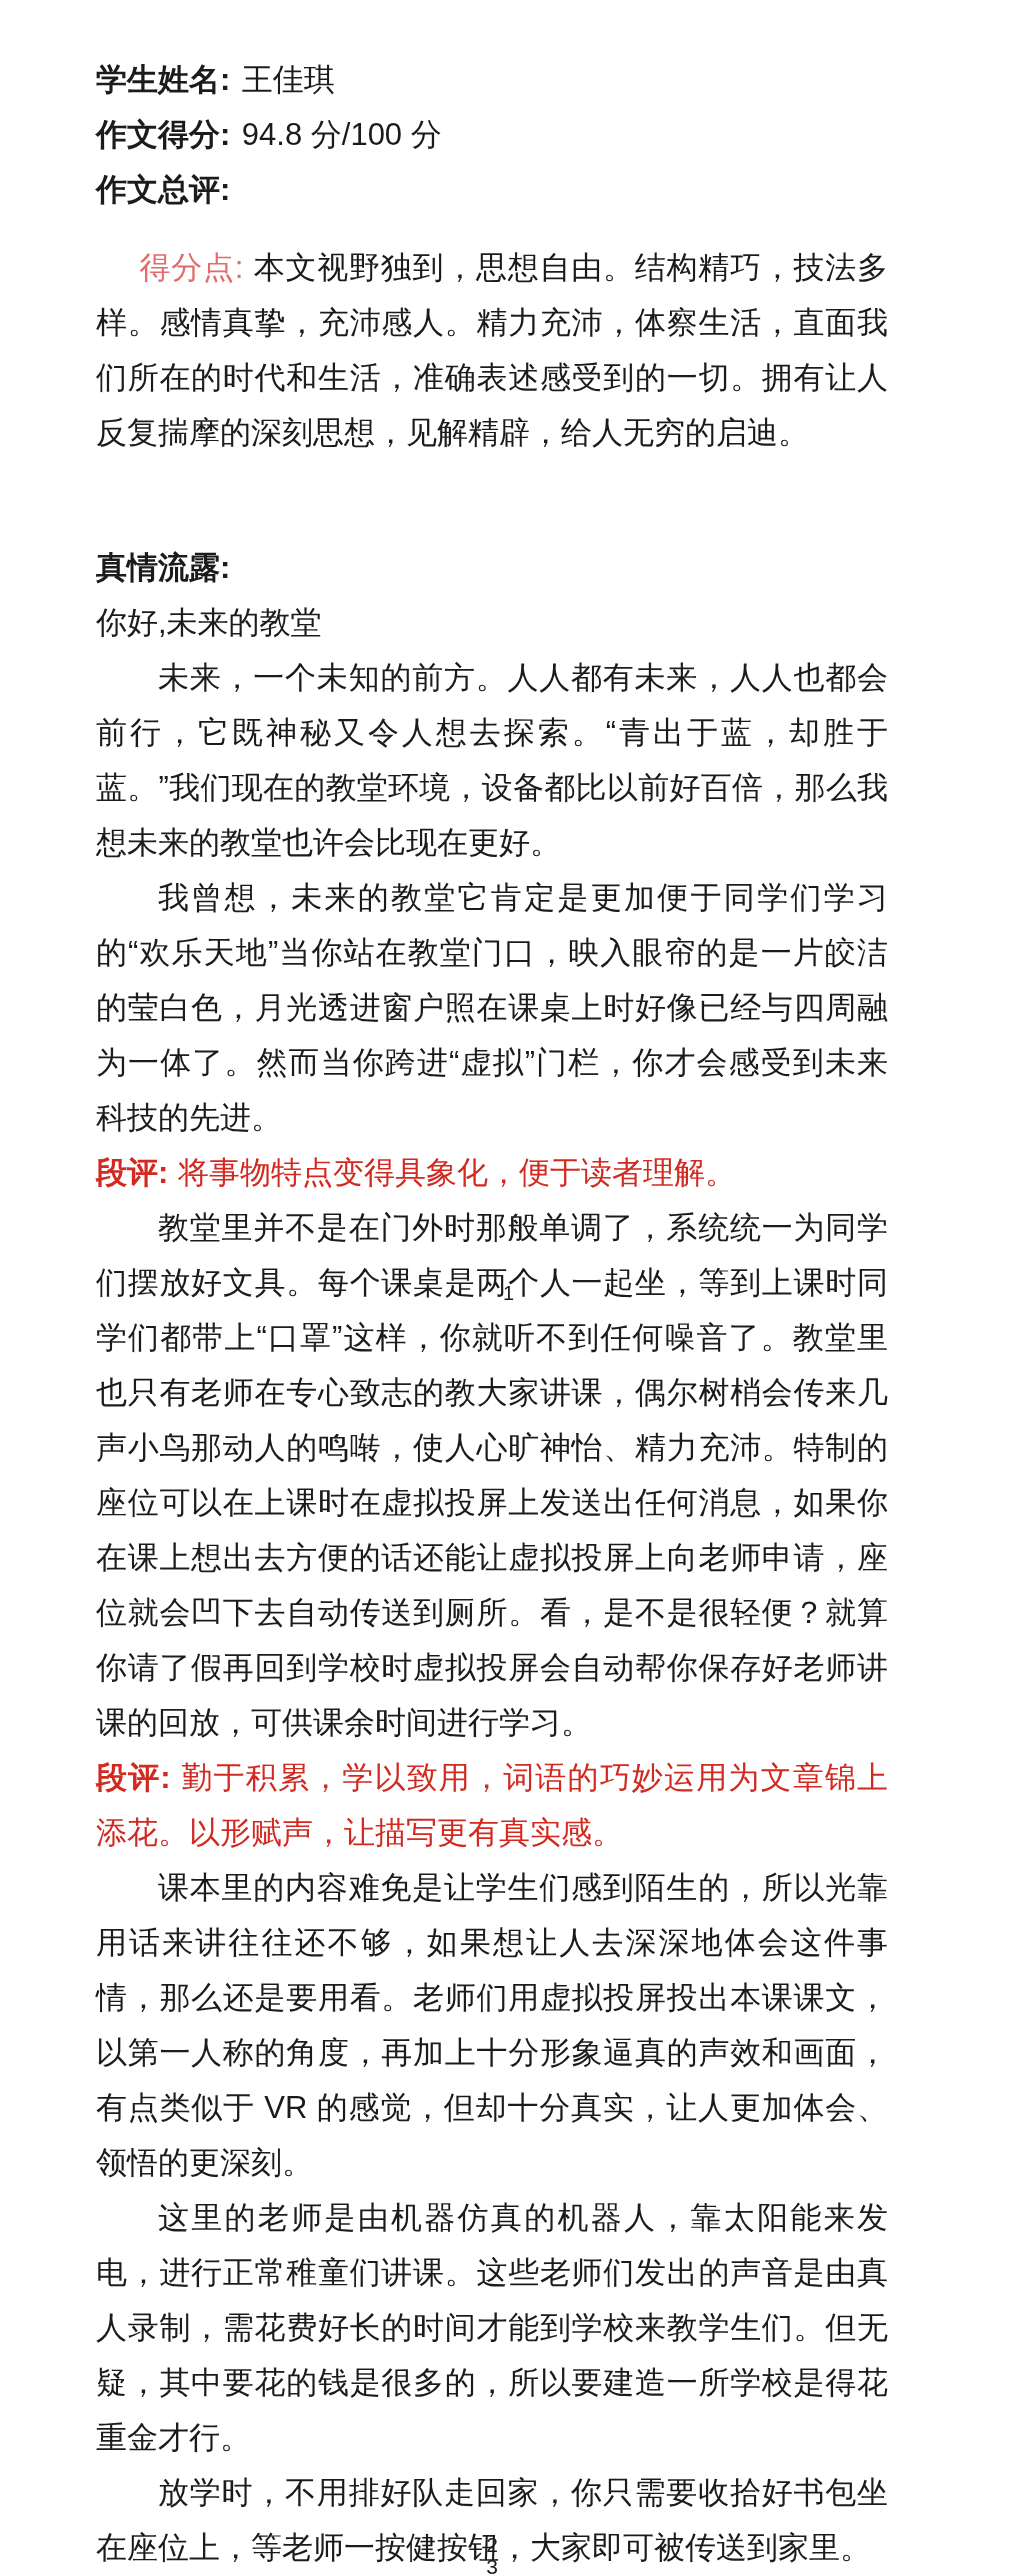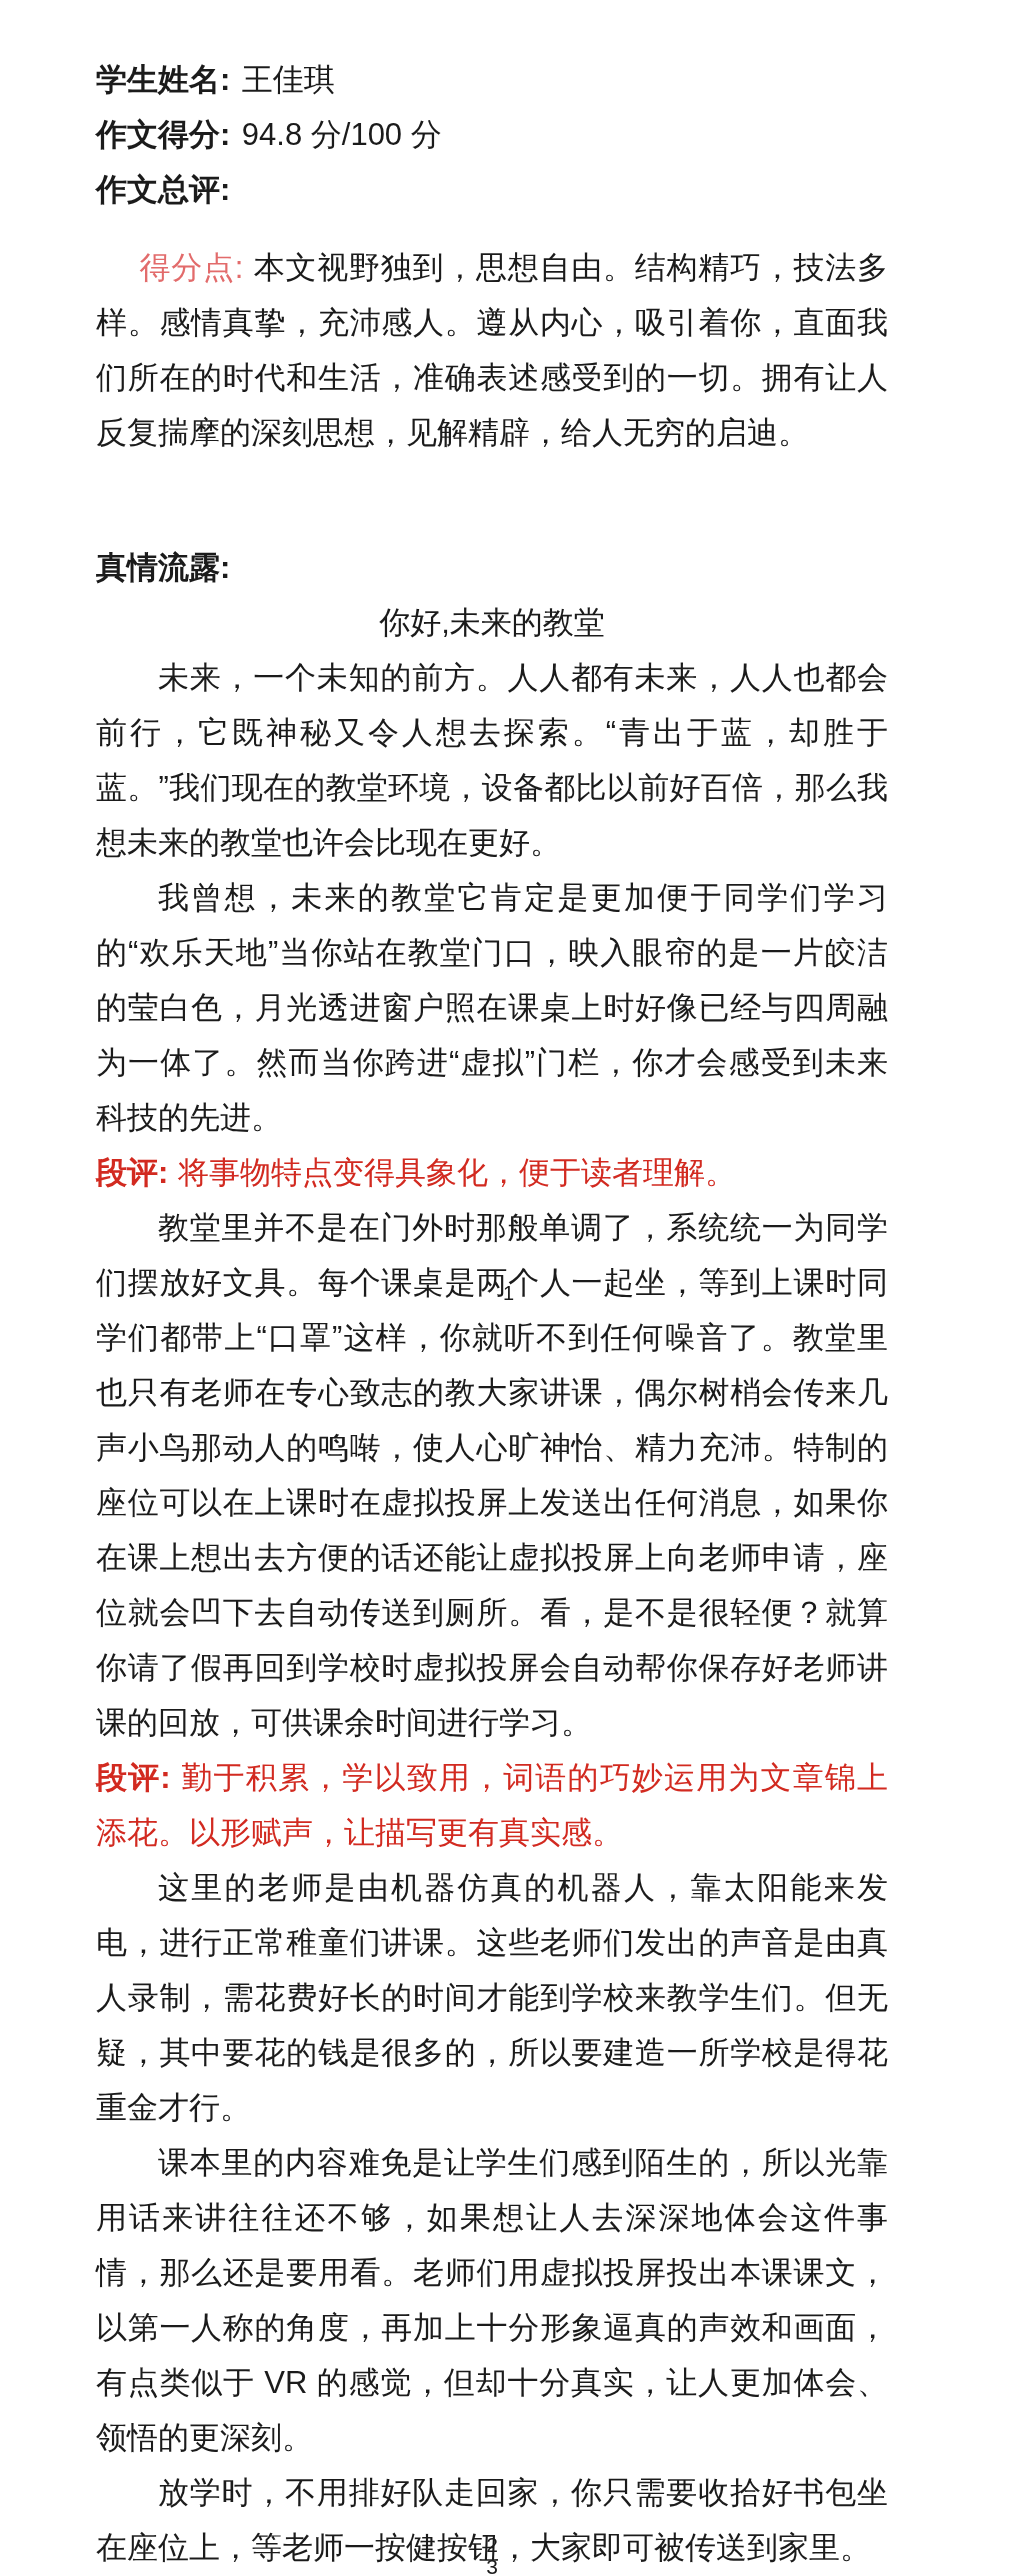--- a/index.html
+++ b/index.html
@@ -22,21 +22,21 @@
     color: var(--text-black);
     overflow: hidden;
   }
   .row { text-align: left; }
   .lbl { font-weight: bold; margin-right: 11.5px; }
   p { margin: 0; text-align: justify; }
   .overall { text-indent: 1.4em; }
   .highlight { color: var(--highlight-pink); margin-right: 9.6px; }
   .gap-sm { margin-top: 23px; }
   .gap-lg { margin-top: 80px; }
-  .essay-title { text-align: center; }
+  .essay-title { text-align: left; }
   .para { text-indent: 2em; }
   .comment { color: var(--comment-red); }
   .comment-label { font-weight: bold; color: var(--comment-red); margin-right: 9.6px; }
   .pagenum-mid {
     position: absolute; left: 503px; top: 1283px;
     font-size: 20px; line-height: 20px; color: var(--text-black);
   }
   .pagenum-footer {
     position: absolute; left: 0; right: 0; top: 2534px;
     text-align: center; font-size: 21px; line-height: 22px; color: var(--text-black);
@@ -53,37 +53,37 @@
 
   <div class="row">
     <span class="lbl">作文得分:</span><span>94.8 分/100 分</span>
   </div>
 
   <div class="row">
     <span class="lbl">作文总评:</span>
   </div>
 
   <p class="overall gap-sm">
-    <span class="highlight">得分点:</span><span>本文视野独到，思想自由。结构精巧，技法多样。感情真挚，充沛感人。遵从内心，吸引着你，直面我们所在的时代和生活，准确表述感受到的一切。拥有让人反复揣摩的深刻思想，见解精辟，给人无穷的启迪。</span>
+    <span class="highlight">得分点:</span><span>本文视野独到，思想自由。结构精巧，技法多样。感情真挚，充沛感人。精力充沛，体察生活，直面我们所在的时代和生活，准确表述感受到的一切。拥有让人反复揣摩的深刻思想，见解精辟，给人无穷的启迪。</span>
   </p>
 
   <div class="row gap-lg">
     <span class="lbl">真情流露:</span>
   </div>
 
   <div class="essay-title">你好,未来的教堂</div>
 
   <div id="essay-body">
       <p class="para"><span>未来，一个未知的前方。人人都有未来，人人也都会前行，它既神秘又令人想去探索。“青出于蓝，却胜于蓝。”我们现在的教堂环境，设备都比以前好百倍，那么我想未来的教堂也许会比现在更好。</span></p>
       <p class="para"><span>我曾想，未来的教堂它肯定是更加便于同学们学习的“欢乐天地”当你站在教堂门口，映入眼帘的是一片皎洁的莹白色，月光透进窗户照在课桌上时好像已经与四周融为一体了。然而当你跨进“虚拟”门栏，你才会感受到未来科技的先进。</span></p>
       <p class="comment"><span class="comment-label">段评:</span><span>将事物特点变得具象化，便于读者理解。</span></p>
       <p class="para"><span>教堂里并不是在门外时那般单调了，系统统一为同学们摆放好文具。每个课桌是两个人一起坐，等到上课时同学们都带上“口罩”这样，你就听不到任何噪音了。教堂里也只有老师在专心致志的教大家讲课，偶尔树梢会传来几声小鸟那动人的鸣啭，使人心旷神怡、精力充沛。特制的座位可以在上课时在虚拟投屏上发送出任何消息，如果你在课上想出去方便的话还能让虚拟投屏上向老师申请，座位就会凹下去自动传送到厕所。看，是不是很轻便？就算你请了假再回到学校时虚拟投屏会自动帮你保存好老师讲课的回放，可供课余时间进行学习。</span></p>
       <p class="comment"><span class="comment-label">段评:</span><span>勤于积累，学以致用，词语的巧妙运用为文章锦上添花。以形赋声，让描写更有真实感。</span></p>
+      <p class="para"><span>课本里的内容难免是让学生们感到陌生的，所以光靠用话来讲往往还不够，如果想让人去深深地体会这件事情，那么还是要用看。老师们用虚拟投屏投出本课课文，以第一人称的角度，再加上十分形象逼真的声效和画面，有点类似于 VR 的感觉，但却十分真实，让人更加体会、领悟的更深刻。</span></p>
       <p class="para"><span>这里的老师是由机器仿真的机器人，靠太阳能来发电，进行正常稚童们讲课。这些老师们发出的声音是由真人录制，需花费好长的时间才能到学校来教学生们。但无疑，其中要花的钱是很多的，所以要建造一所学校是得花重金才行。</span></p>
-      <p class="para"><span>课本里的内容难免是让学生们感到陌生的，所以光靠用话来讲往往还不够，如果想让人去深深地体会这件事情，那么还是要用看。老师们用虚拟投屏投出本课课文，以第一人称的角度，再加上十分形象逼真的声效和画面，有点类似于 VR 的感觉，但却十分真实，让人更加体会、领悟的更深刻。</span></p>
       <p class="para"><span>放学时，不用排好队走回家，你只需要收拾好书包坐在座位上，等老师一按健按钮，大家即可被传送到家里。</span></p>
       <p class="para"><span>未来，是那样未知，准确表述感受到的一切，吸引着你，不是吗？愿未来的一切都更加美好，令人向往。</span></p>
       <p class="comment"><span class="comment-label">段评:</span><span>行文富有波澜,生动而不呆板。加强了语气，表达的情感更加鲜明。</span></p>
     </div>
 
   <div class="pagenum-mid">1</div>
 
   <div class="pagenum-footer">
     <div>2</div>
     <div>3</div>

